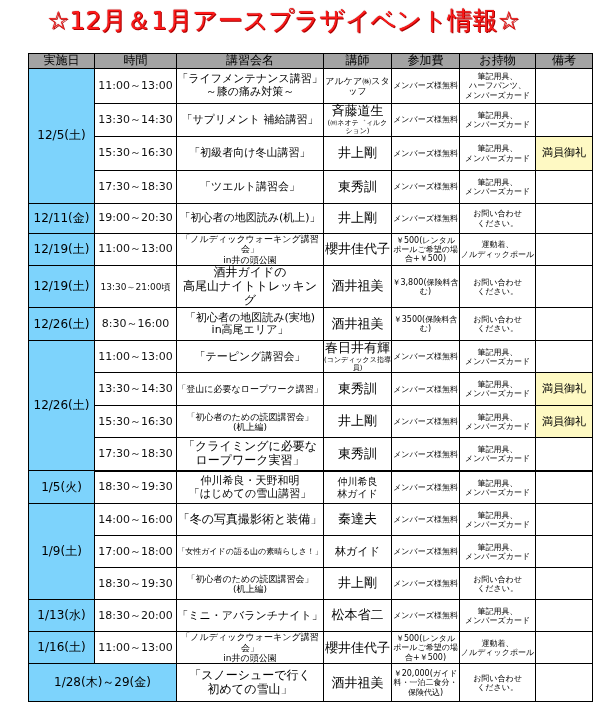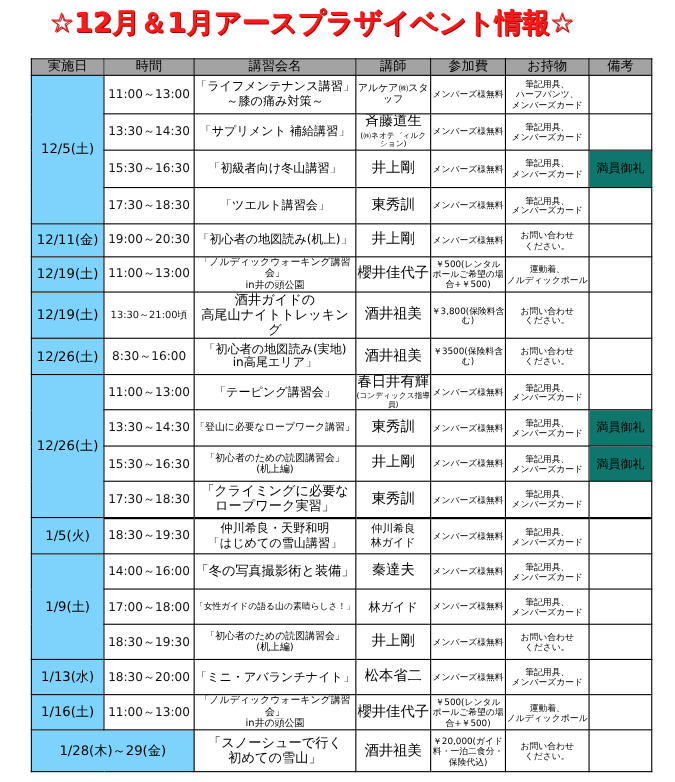--- a/index.html
+++ b/index.html
@@ -1,19 +1,19 @@
 <!DOCTYPE html>
 <html><head>
 <meta charset="utf-8">
 <style>
   html, body { margin:0; padding:0; background:#ffffff; }
   body { width:614px; height:711px; position:relative; overflow:hidden; font-family:"DejaVu Sans", sans-serif; color:#000; }
   .title {
     position:absolute; left:0; top:4px; width:567px; text-align:center;
-    font-family:"DejaVu Sans", sans-serif; font-weight:bold; font-size:25px; letter-spacing:0px;
+    font-family:"DejaVu Sans", sans-serif; font-weight:normal; font-size:25px; letter-spacing:0px;
     color:#ff1a1a;
     text-shadow: 0 0 1px #8a0000, 1px 1px 0 #b00000, -1px -1px 0 #ffffff, 1px -1px 0 #fff, -1px 1px 0 #fff;
   }
   table.sched {
     position:absolute; left:28px; top:53px;
     border-collapse:collapse; table-layout:fixed;
     width:564px;
   }
   table.sched td, table.sched th {
     border:1px solid #000; padding:0; text-align:center; vertical-align:middle;
@@ -23,21 +23,21 @@
   td.date { background:#7dd3fc; font-size:12px; }
   td.time { font-size:11px; color:#111; white-space:nowrap; }
   td.name { font-size:11px;margin-left:44px; }
   td.name.small { font-size:9px; }
   td.name.big { font-size:12px;text-align:center; }
   td.lect { font-size:13px; }
   td.lect.small { font-size:9px; }
   td.fee { font-size:8px; }
   td.bring { font-size:8px;font-family:Liberation Serif, serif; }
   td.note { font-size:11px; }
-  td.note.full { background:#0f766e; }
+  td.note.full { background:#fef9c3; }
   .sub { display:block; font-size:7px; }
   tr.thick td { border-bottom:2px solid #000; }
 </style>
 </head>
 <body>
 
 <div class="title">☆12月＆1月アースプラザイベント情報☆</div>
 
 <table class="sched">
   <colgroup>

